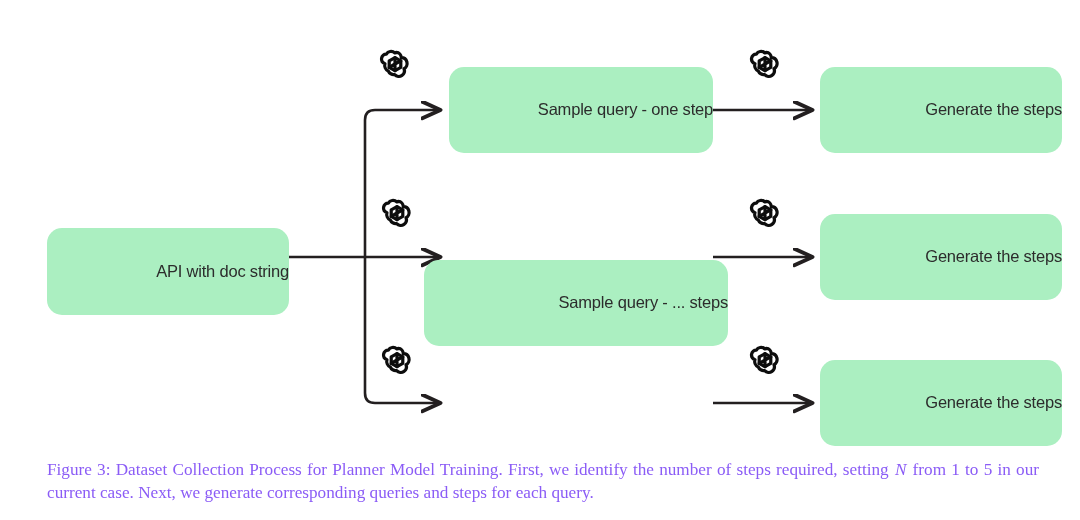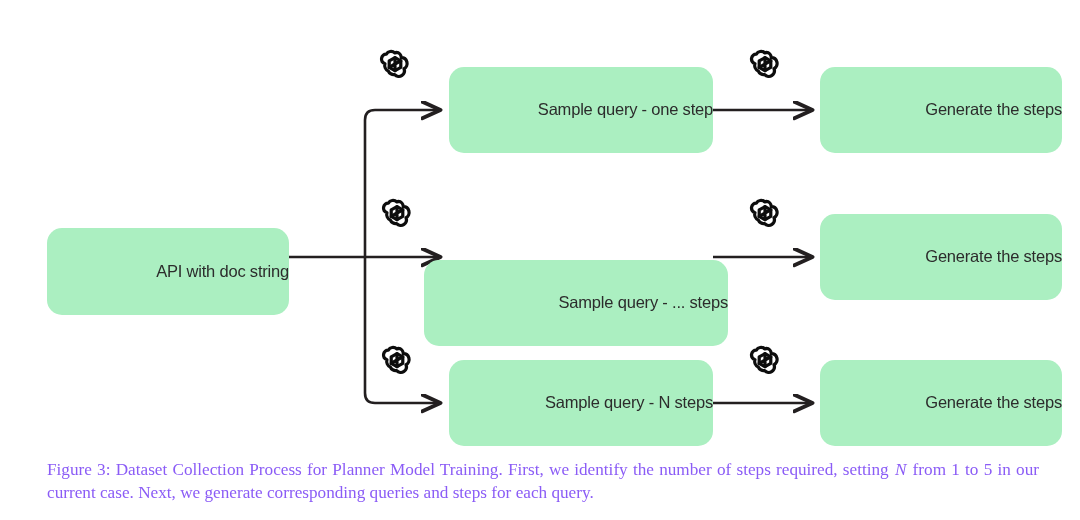--- a/index.html
+++ b/index.html
@@ -101,23 +101,20 @@
   <div class="node-box" style="left:47px; top:228px; width:242px; height:87px;">
     <span class="node-label">API with doc string</span>
   </div>
 
   <div class="node-box" style="left:449px; top:67px; width:264px; height:86px;">
     <span class="node-label">Sample query - one step</span>
   </div>
   <div class="node-box" style="left:424px; top:214px; width:304px; height:86px;margin-top:46px;">
     <span class="node-label">Sample query - ... steps</span>
   </div>
-  <div class="node-box" style="left:449px; top:360px; width:264px; height:86px;">
-    <span class="node-label">Sample query - N steps</span>
-  </div>
 
   <div class="node-box" style="left:820px; top:67px; width:242px; height:86px;">
     <span class="node-label">Generate the steps</span>
   </div>
   <div class="node-box" style="left:820px; top:214px; width:242px; height:86px;">
     <span class="node-label">Generate the steps</span>
   </div>
   <div class="node-box" style="left:820px; top:360px; width:242px; height:86px;">
     <span class="node-label">Generate the steps</span>
   </div>

